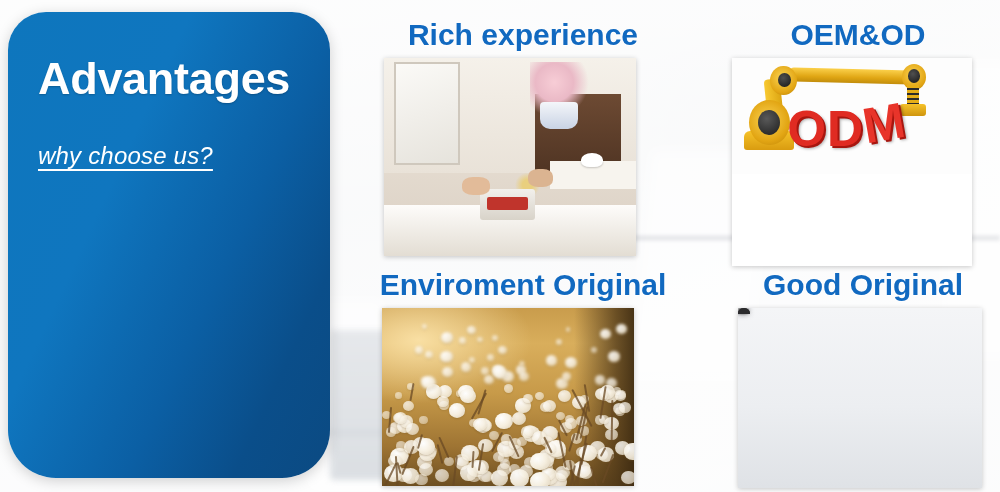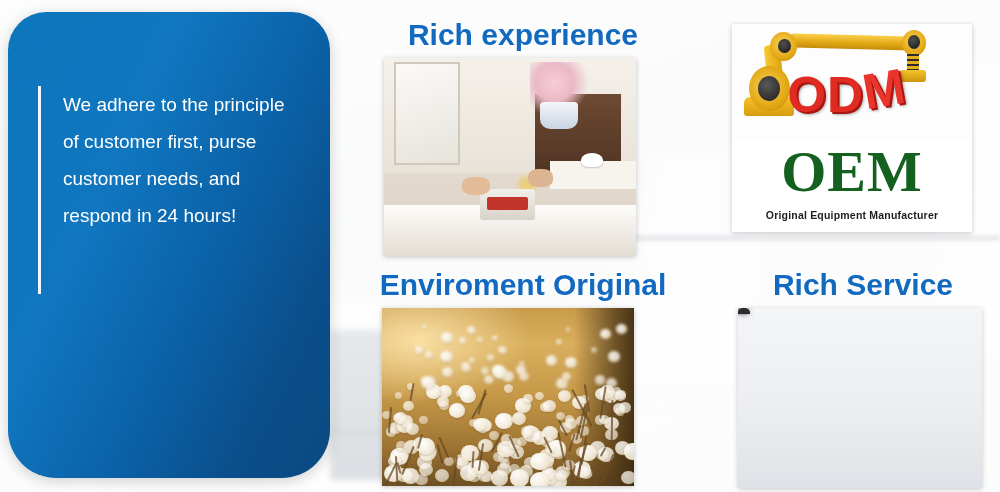--- a/index.html
+++ b/index.html
@@ -244,25 +244,23 @@
   <div class="beam b1"></div>
   <div class="beam b2"></div>
   <div class="beam b3"></div>
   <div class="shelf"></div>
   <div class="shelf2"></div>
   <div class="mach"></div>
 </div>
 
 <section id="advantages-panel">
   <h1 id="advantages-title">
+    <span class="l2">Advantages</span>
   </h1>
-  <div id="advantages-body-wrap">
-    <div id="accent-rule"></div>
-    <p id="advantages-body">We adhere to the principle of customer first, purse customer needs, and respond in 24 hours!</p>
-  </div>
+  <div id="why-choose">why choose us?</div>
 </section>
 
 <div id="cards">
 
   <div class="card" id="card-experience">
     <div class="card-title">Rich experience</div>
     <div class="photo" id="photo-meeting">
       <div class="mt-bg"></div>
       <div class="mt-wall"></div>
       <div class="mt-win"></div>
@@ -292,37 +290,36 @@
       <div class="mt-hand1"></div>
       <div class="mt-hand2"></div>
       <div class="person p-left">
           <div class="head"></div>
           <div class="body"></div>
         </div>
     </div>
   </div>
 
   <div class="card" id="card-oem">
+    <div class="card-title">OEM&amp;OD</div>
     <div class="photo" id="photo-oem">
       <div class="oem-top"></div>
       <div class="oem-bot"></div>
       <div class="arm-horiz"></div>
       <div class="arm-low"></div>
       <div class="arm-joint2"></div>
         <div class="arm-joint2i"></div>
       <div class="arm-joint3"></div>
         <div class="arm-joint3i"></div>
       <div class="arm-wrist"></div>
       <div class="arm-grip"></div>
       <div class="arm-base"></div>
       <div class="arm-joint1"></div>
         <div class="arm-joint1i"></div>
       <div class="odm-text"><span>OD</span><span class="mm">M</span></div>
-      <div class="oem-text">OEM</div>
-      <div class="oem-sub">Original Equipment Manufacturer</div>
     </div>
   </div>
 
   <div class="card" id="card-environment">
     <div class="card-title">Enviroment Original</div>
     <div class="photo" id="photo-cotton">
       <div class="ct-bg"></div>
       <div class="ct-glow"></div>
       <div class="ct-dark"></div>
       <div id="cotton-bolls">
@@ -528,21 +525,21 @@
           <div class="stem" style="left: 90.8479%; top: 51.5063%; width: 2px; height: 40.5603px; transform: rotate(0.917845deg); opacity: 0.75;"></div>
           <div class="stem" style="left: 74.8571%; top: 70.1787%; width: 2px; height: 18.5014px; transform: rotate(17.3726deg); opacity: 0.75;"></div>
           <div class="stem" style="left: 78.6544%; top: 53.4693%; width: 2px; height: 37.5564px; transform: rotate(14.6819deg); opacity: 0.75;"></div>
           <div class="stem" style="left: 45.0991%; top: 69.0186%; width: 2px; height: 22.4204px; transform: rotate(27.7675deg); opacity: 0.75;"></div>
           <div class="stem" style="left: 14.8007%; top: 70.7174%; width: 2px; height: 15.0827px; transform: rotate(16.1174deg); opacity: 0.75;"></div>
         </div>
     </div>
   </div>
 
   <div class="card" id="card-service">
-    <div class="card-title">Rich Service</div>
+    <div class="card-title">Good Original</div>
     <div class="photo" id="photo-service">
       <div class="cs-bg"></div>
 
       <div class="agent blurA">
         <div class="ag-head" style="left:2%;top:22%;width:20%;height:34%;background:radial-gradient(circle at 45% 55%,#e8c9ab,#cfa77f);"></div>
         <div class="ag-hair" style="left:1%;top:18%;width:21%;height:17%;"></div>
         <div class="ag-body" style="left:-6%;top:54%;width:32%;height:48%;background:linear-gradient(180deg,#cfd3d8,#a9aeb5);"></div>
         <div class="hs-band" style="left:6%;top:15%;width:15%;height:16%;"></div>
         <div class="hs-cup" style="left:15%;top:30%;width:7%;height:10%;"></div>
         <div class="hs-mic" style="left:3%;top:44%;width:9%;height:2.5%;transform:rotate(16deg);"></div>

